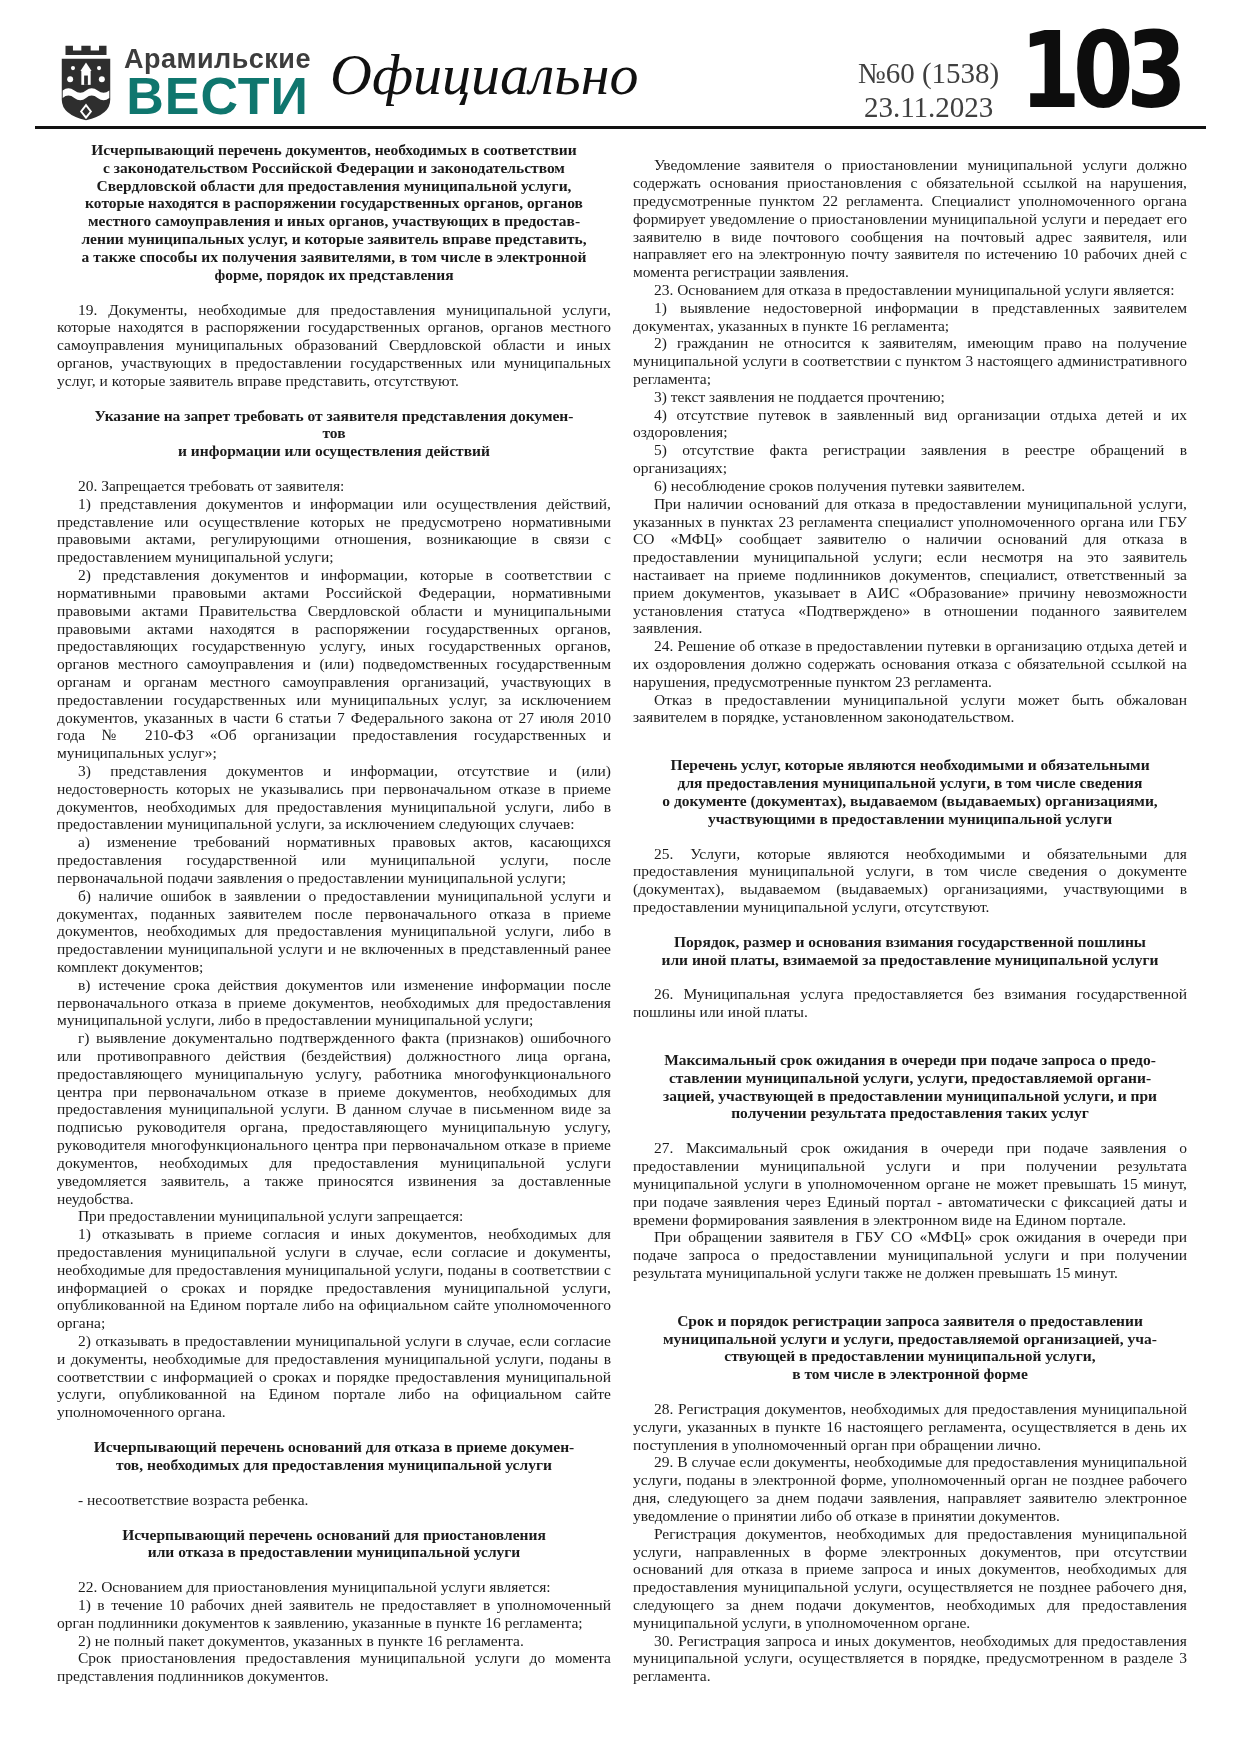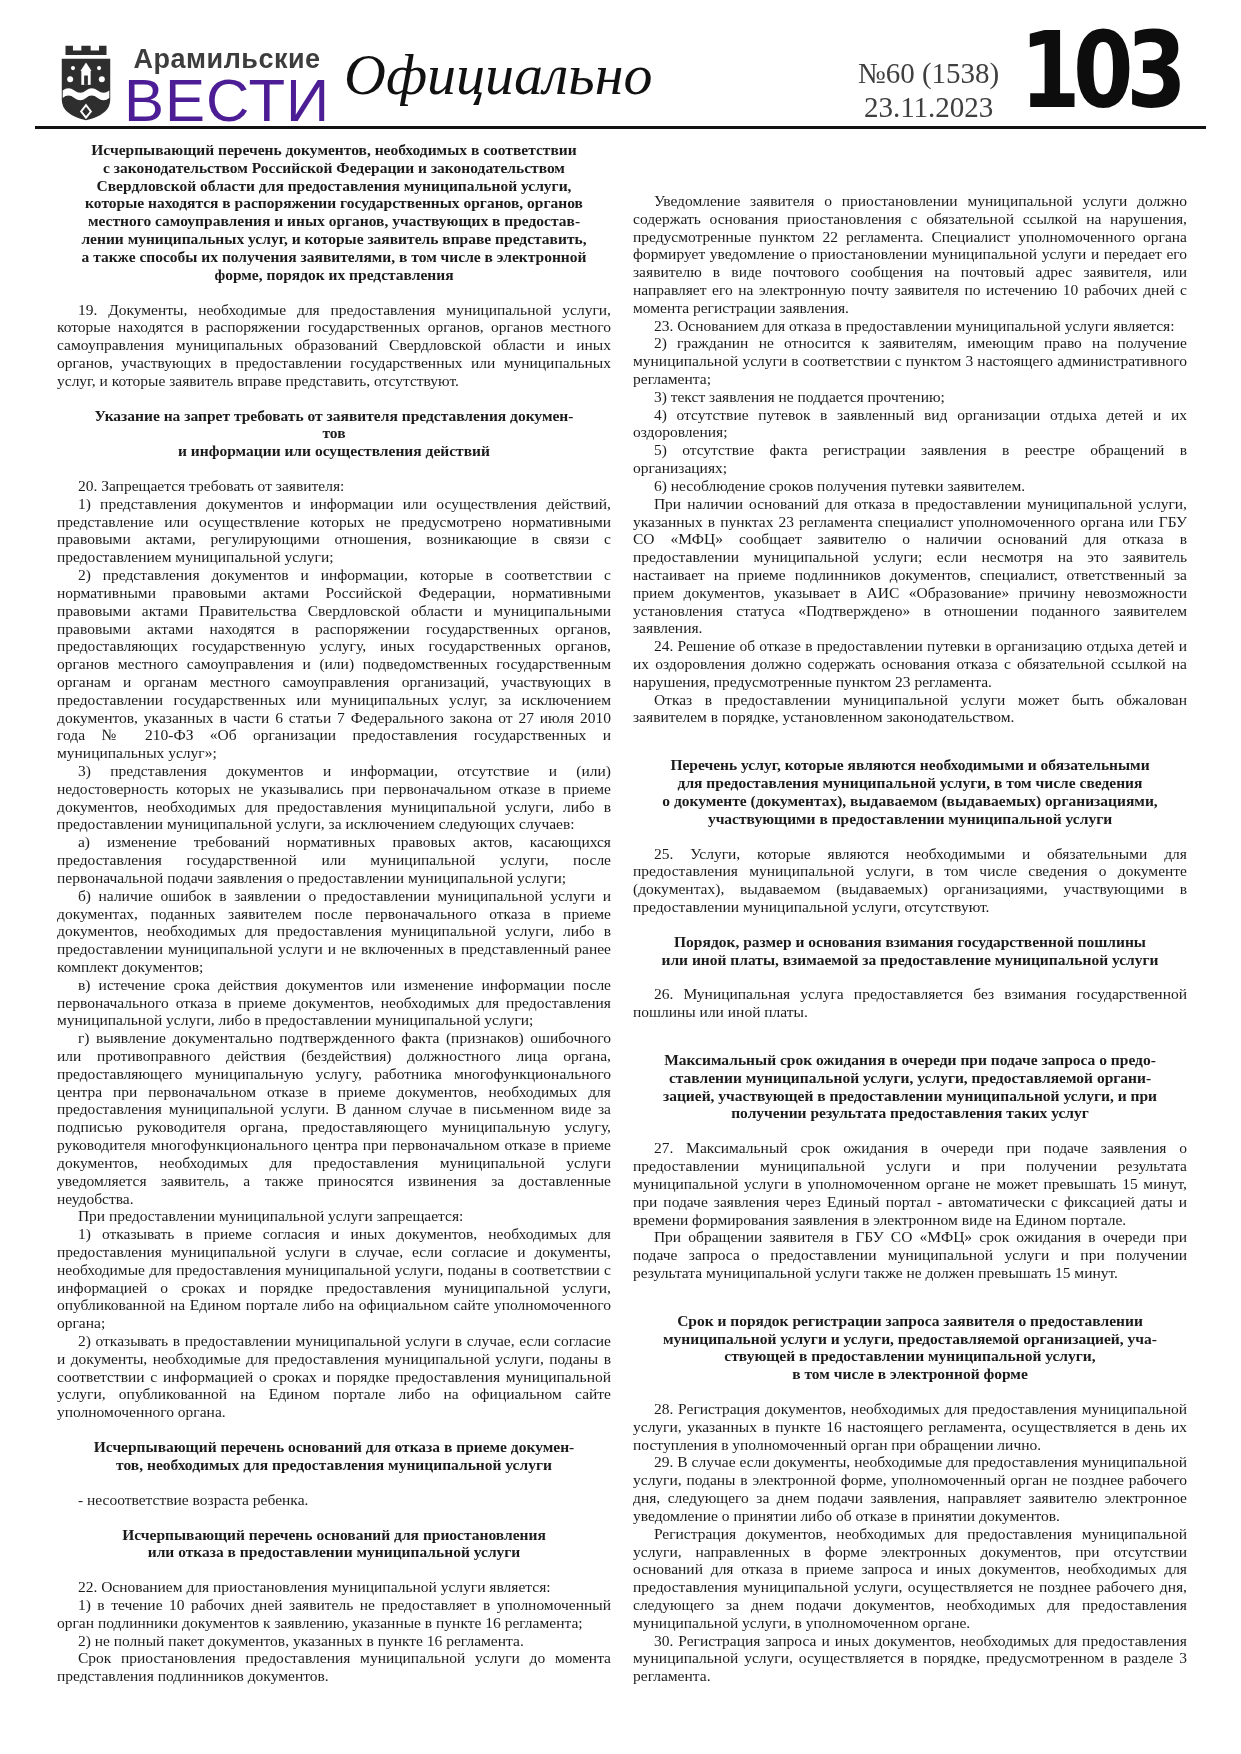--- a/index.html
+++ b/index.html
@@ -12,25 +12,25 @@
   .masthead { position:absolute; top:0; left:0; width:100%; height:127px;text-align:center; }
   .logo { position:absolute; left:56px; top:42px; display:flex; align-items:flex-start; }
   .emblem { width:60px; height:82px; margin-right:8px; }
   .logo-text { display:flex; flex-direction:column; }
   .logo-top {
     font-family:"Liberation Sans", sans-serif; font-weight:bold;
     font-size:27px; color:#3d3d3d; letter-spacing:0.5px; line-height:1;
     margin-top:4px;
   }
   .logo-bottom {
-    font-family:"Liberation Sans", sans-serif; font-weight:normal;
-    font-size:60px; color:#4c1d95; letter-spacing:1px; line-height:0.92;
+    font-family:"Liberation Sans", sans-serif; font-weight:bold;
+    font-size:52px; color:#0f766e; letter-spacing:1px; line-height:0.92;
   }
   .section-title {
-    position:absolute; left:344px; top:46px;
+    position:absolute; left:330px; top:46px;
     font-style:italic; font-size:58px; line-height:1; color:#111;
   }
   .issue-block { position:absolute; left:858px; top:56px; font-size:29px; line-height:1.18; color:#404040; }
   .page-number {
     position:absolute; right:62px; top:22px;
     font-family:"DejaVu Sans", sans-serif; font-weight:bold;
     font-size:106px; line-height:0.92; letter-spacing:-9px; color:#0d0d0d;
     transform:scaleX(0.82); transform-origin:right top;
   }
   .rule { position:absolute; top:126px; left:35px; width:1171px; height:3px; background:#121212; }
@@ -112,20 +112,21 @@
         <div class="heading">Исчерпывающий перечень оснований для приостановления
 или отказа в предоставлении муниципальной услуги</div>
         <div class="para">22. Основанием для приостановления муниципальной услуги является:</div>
         <div class="para">1) в течение 10 рабочих дней заявитель не предоставляет в уполномоченный орган подлинники документов к заявлению, указанные в пункте 16 регламента;</div>
         <div class="para">2) не полный пакет документов, указанных в пункте 16 регламента.</div>
         <div class="para">Срок приостановления предоставления муниципальной услуги до момента представления подлинников документов.</div>
       </div>
     <div class="col" id="col-right">
         <div class="para">Уведомление заявителя о приостановлении муниципальной услуги должно содержать основания приостановления с обязательной ссылкой на нарушения, предусмотренные пунктом 22 регламента. Специалист уполномоченного органа формирует уведомление о приостановлении муниципальной услуги и передает его заявителю в виде почтового сообщения на почтовый адрес заявителя, или направляет его на электронную почту заявителя по истечению 10 рабочих дней с момента регистрации заявления.</div>
         <div class="para">23. Основанием для отказа в предоставлении муниципальной услуги является:</div>
+        <div class="para">1) выявление недостоверной информации в представленных заявителем документах, указанных в пункте 16 регламента;</div>
         <div class="para">2) гражданин не относится к заявителям, имеющим право на получение муниципальной услуги в соответствии с пунктом 3 настоящего административного регламента;</div>
         <div class="para">3) текст заявления не поддается прочтению;</div>
         <div class="para">4) отсутствие путевок в заявленный вид организации отдыха детей и их оздоровления;</div>
         <div class="para">5) отсутствие факта регистрации заявления в реестре обращений в организациях;</div>
         <div class="para">6) несоблюдение сроков получения путевки заявителем.</div>
         <div class="para">При наличии оснований для отказа в предоставлении муниципальной услуги, указанных в пунктах 23 регламента специалист уполномоченного органа или ГБУ СО «МФЦ» сообщает заявителю о наличии оснований для отказа в предоставлении муниципальной услуги; если несмотря на это заявитель настаивает на приеме подлинников документов, специалист, ответственный за прием документов, указывает в АИС «Образование» причину невозможности установления статуса «Подтверждено» в отношении поданного заявителем заявления.</div>
         <div class="para">24. Решение об отказе в предоставлении путевки в организацию отдыха детей и их оздоровления должно содержать основания отказа с обязательной ссылкой на нарушения, предусмотренные пунктом 23 регламента.</div>
         <div class="para">Отказ в предоставлении муниципальной услуги может быть обжалован заявителем в порядке, установленном законодательством.</div>
         <div class="heading lg">Перечень услуг, которые являются необходимыми и обязательными
 для предоставления муниципальной услуги, в том числе сведения

